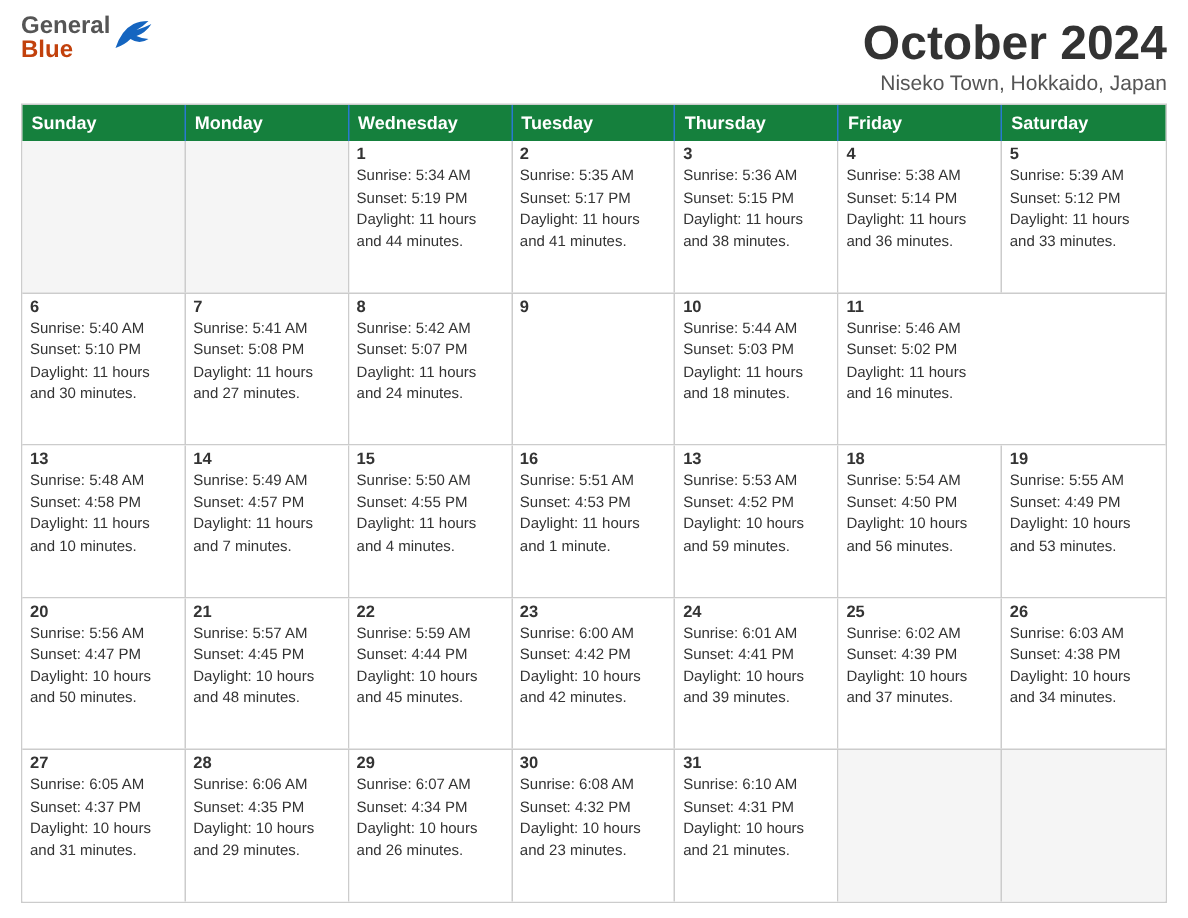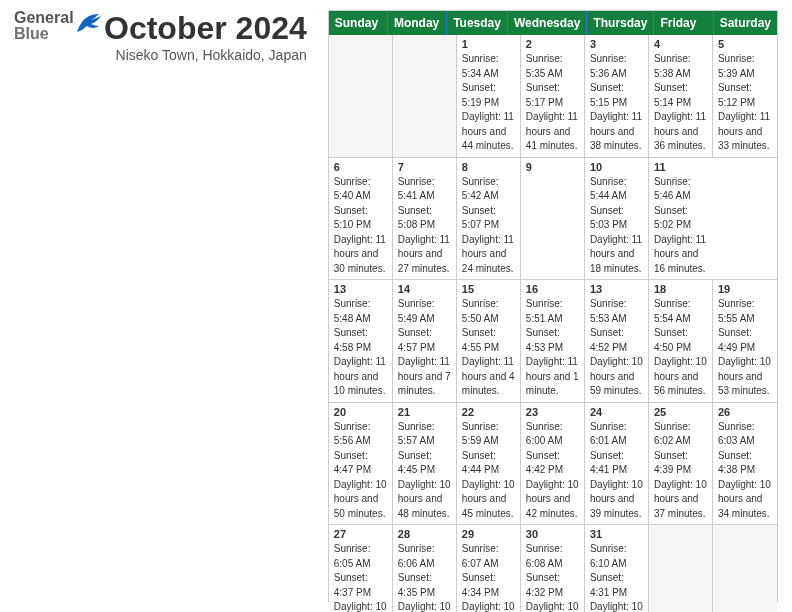--- a/index.html
+++ b/index.html
@@ -8,21 +8,21 @@
       background: #fff;
       width: 792px;
       height: 612px;
       overflow: hidden;
     }
     .page {
       width: 792px;
       height: 612px;
       padding: 10px 14px 10px 14px;
       display: flex;
-      gap: 21px;
+      flex-direction: column;
     }
     .header {
       display: flex;
       justify-content: space-between;
       align-items: flex-start;
       margin-bottom: 6px;
     }
     .title-block {
       text-align: right;
     }
@@ -93,21 +93,21 @@
     .logo-wrap {
       display: flex;
       align-items: center;
     }
     .logo-text {
       display: flex;
       flex-direction: column;
       line-height: 1;
     }
     .logo-top { font-size: 16px; font-weight: bold; color: #555; }
-    .logo-bot { font-size: 16px; font-weight: bold; color: #737373; }
+    .logo-bot { font-size: 16px; font-weight: bold; color: #c2410c; }
   </style>
 </head>
 <body>
 
 <div class="page">
   <div class="header">
     <div class="logo-wrap">
       <div style="position:relative; width:90px; height:42px;">
         <div class="logo-text" style="position:absolute; top:0; left:0;">
           <span class="logo-top">General</span>
@@ -122,22 +122,22 @@
     <div class="title-block">
       <div class="month-title">October 2024</div>
       <div class="subtitle">Niseko Town, Hokkaido, Japan</div>
     </div>
   </div>
 
   <div class="calendar">
     <div class="cal-header">
     <div class="cal-header-cell">Sunday</div>
         <div class="cal-header-cell">Monday</div>
+        <div class="cal-header-cell">Wednesday</div>
         <div class="cal-header-cell">Tuesday</div>
-        <div class="cal-header-cell">Wednesday</div>
         <div class="cal-header-cell">Thursday</div>
         <div class="cal-header-cell">Friday</div>
         <div class="cal-header-cell">Saturday</div>
       </div>
     <div class="cal-body">
     <div class="cal-row">
           <div class="cal-cell empty"></div>
           <div class="cal-cell empty"></div>
           <div class="cal-cell">
             <span class="day-num">1</span>

